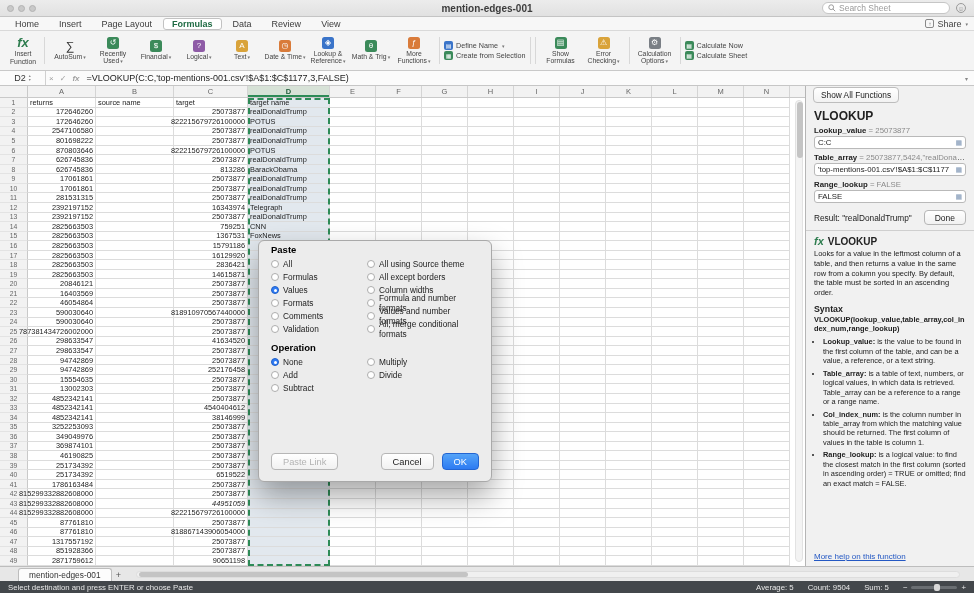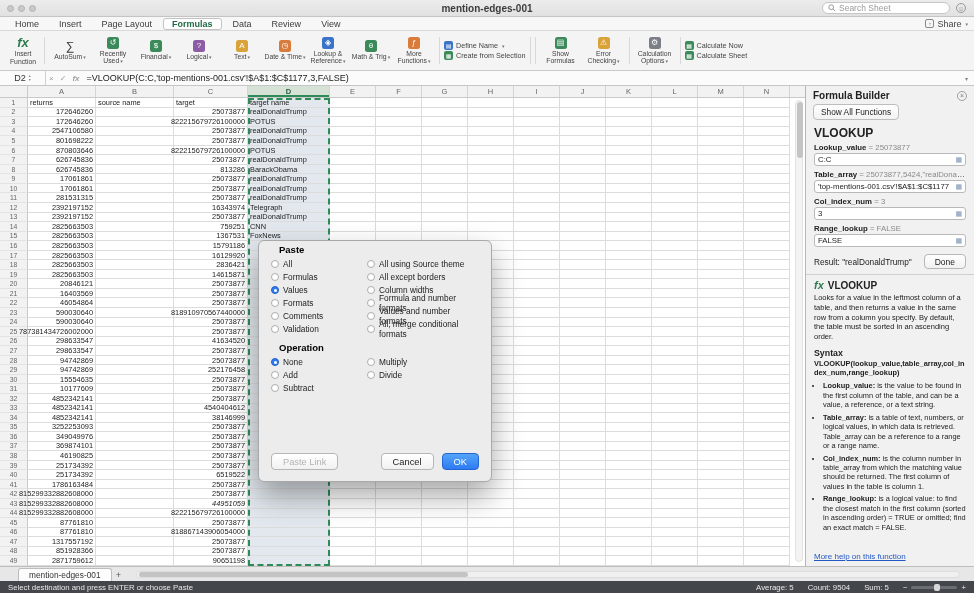--- a/index.html
+++ b/index.html
@@ -87,21 +87,21 @@
   .psynh{font-weight:bold;font-size:8.8px;margin:2px 8px 1px;}
   .psyn{font-weight:bold;font-size:7.4px;margin:0 8px 4px;word-break:break-all;line-height:1.25;}
   .pbullets{margin:0 8px 0 10px;padding-left:7px;list-style:disc outside;}
   .pbullets li{font-size:7.4px;line-height:1.28;margin-bottom:3px;}
   .morehelp{margin:auto 8px 5px;font-size:8px;color:#2458c3;text-decoration:underline;}
 
   
   .dialog{position:absolute;left:258px;top:240px;width:234px;height:242px;background:#ececec;border:1px solid #a9a9a9;border-radius:6px;box-shadow:0 14px 30px rgba(0,0,0,.35);z-index:100;display:flex;flex-direction:column;}
   .dtitle{text-align:center;font-size:10px;font-weight:bold;color:#222;padding:5px 0 3px;}
   .dbody{flex:1;padding:0 12px;}
-  .dgl{font-size:9.5px;font-weight:bold;margin:3px 8px 2px;}
+  .dgl{font-size:9.5px;font-weight:bold;margin:3px 0 2px;}
   .optrow{display:flex;}
   .optcol{display:flex;flex-direction:column;}
   .optcol.L{width:96px;min-width:96px;}
   .opt{display:flex;align-items:center;gap:4px;height:13px;font-size:8.3px;color:#222;}
   .radio{width:8px;height:8px;min-width:8px;border-radius:50%;border:1px solid #adadad;background:#fff;position:relative;}
   .radio.sel{background:#2f7cf6;border-color:#2160c8;}
   .radio.sel::after{content:"";position:absolute;left:2px;top:2px;width:3px;height:3px;border-radius:50%;background:#fff;}
   .check{width:8px;height:8px;min-width:8px;border-radius:2px;border:1px solid #adadad;background:#fff;}
   .checksrow{display:flex;margin-top:9px;}
   .checksrow .opt:first-child{width:96px;}
@@ -797,21 +797,21 @@
           <div class="cell" style="width: 46px;"></div>
           <div class="cell" style="width: 46px;"></div>
           <div class="cell" style="width: 46px;"></div>
           <div class="cell" style="width: 46px;"></div>
           <div class="cell" style="width: 46px;"></div>
           <div class="cell" style="width: 46px;"></div>
           <div class="cell" style="width: 46px;"></div>
         </div>
         <div class="grow">
           <div class="rn">31</div>
-          <div class="cell num" style="width: 68px;">10177609</div>
+          <div class="cell num" style="width: 68px;">13002303</div>
           <div class="cell" style="width: 78px;"></div>
           <div class="cell num" style="width: 74px;">25073877</div>
           <div class="cell selcol" style="width: 82px;"></div>
           <div class="cell" style="width: 46px;"></div>
           <div class="cell" style="width: 46px;"></div>
           <div class="cell" style="width: 46px;"></div>
           <div class="cell" style="width: 46px;"></div>
           <div class="cell" style="width: 46px;"></div>
           <div class="cell" style="width: 46px;"></div>
           <div class="cell" style="width: 46px;"></div>
@@ -1126,45 +1126,34 @@
           <div class="cell" style="width: 46px;"></div>
         </div>
       </div>
     <div class="ants"></div>
     <div class="vscroll">
         <div class="vthumb"></div>
       </div>
   </div>
 
   <div class="panel">
-    <div class="phead">
-      <span class="ptitle">Formula Builder</span>
-      <span class="pclose">×</span>
-    </div>
     <div class="showall">Show All Functions</div>
     <div class="fnname">VLOOKUP</div>
     <div>
         <div class="field">
           <div class="flab"><b>Lookup_value</b><span class="fprev"> = 25073877</span></div>
           <div class="finput">
             <span class="fval">C:C</span>
             <span class="gic">▦</span>
           </div>
         </div>
         <div class="field">
           <div class="flab"><b>Table_array</b><span class="fprev"> = 25073877,5424,"realDonaldTrump",82...</span></div>
           <div class="finput">
             <span class="fval">'top-mentions-001.csv'!$A$1:$C$1177</span>
-            <span class="gic">▦</span>
-          </div>
-        </div>
-        <div class="field">
-          <div class="flab"><b>Col_index_num</b><span class="fprev"> = 3</span></div>
-          <div class="finput">
-            <span class="fval">3</span>
             <span class="gic">▦</span>
           </div>
         </div>
         <div class="field">
           <div class="flab"><b>Range_lookup</b><span class="fprev"> = FALSE</span></div>
           <div class="finput">
             <span class="fval">FALSE</span>
             <span class="gic">▦</span>
           </div>
         </div>

